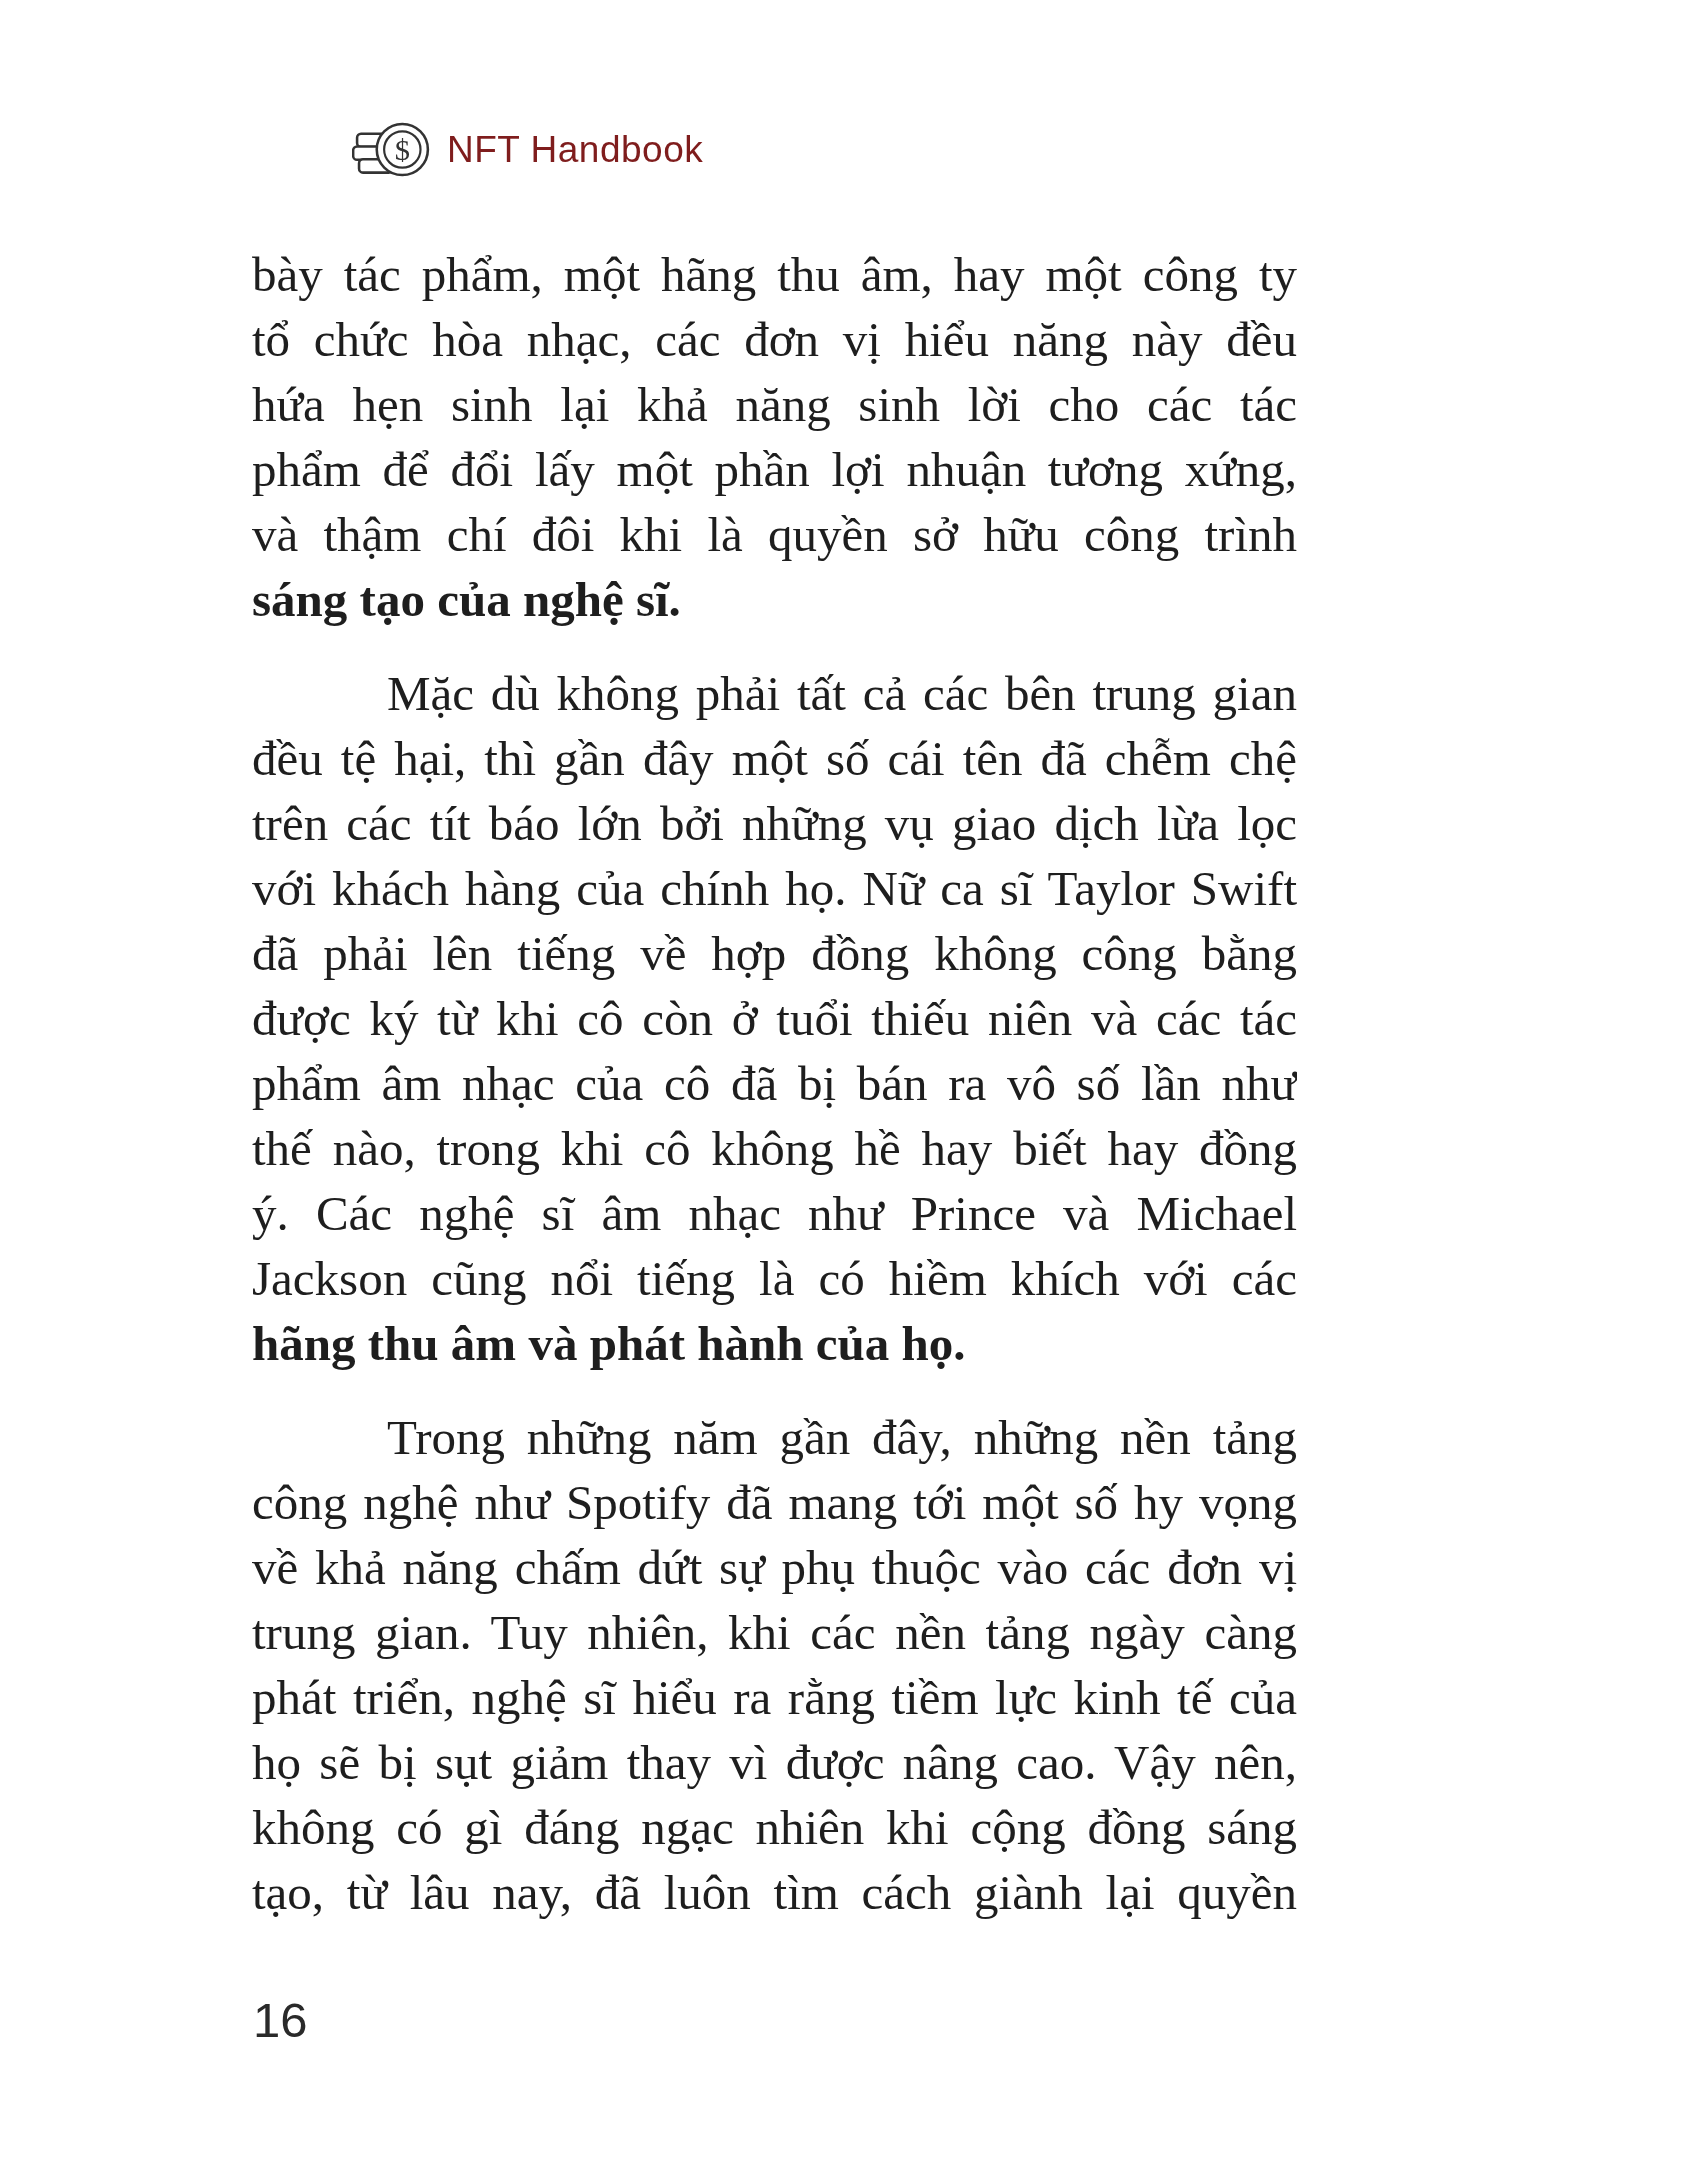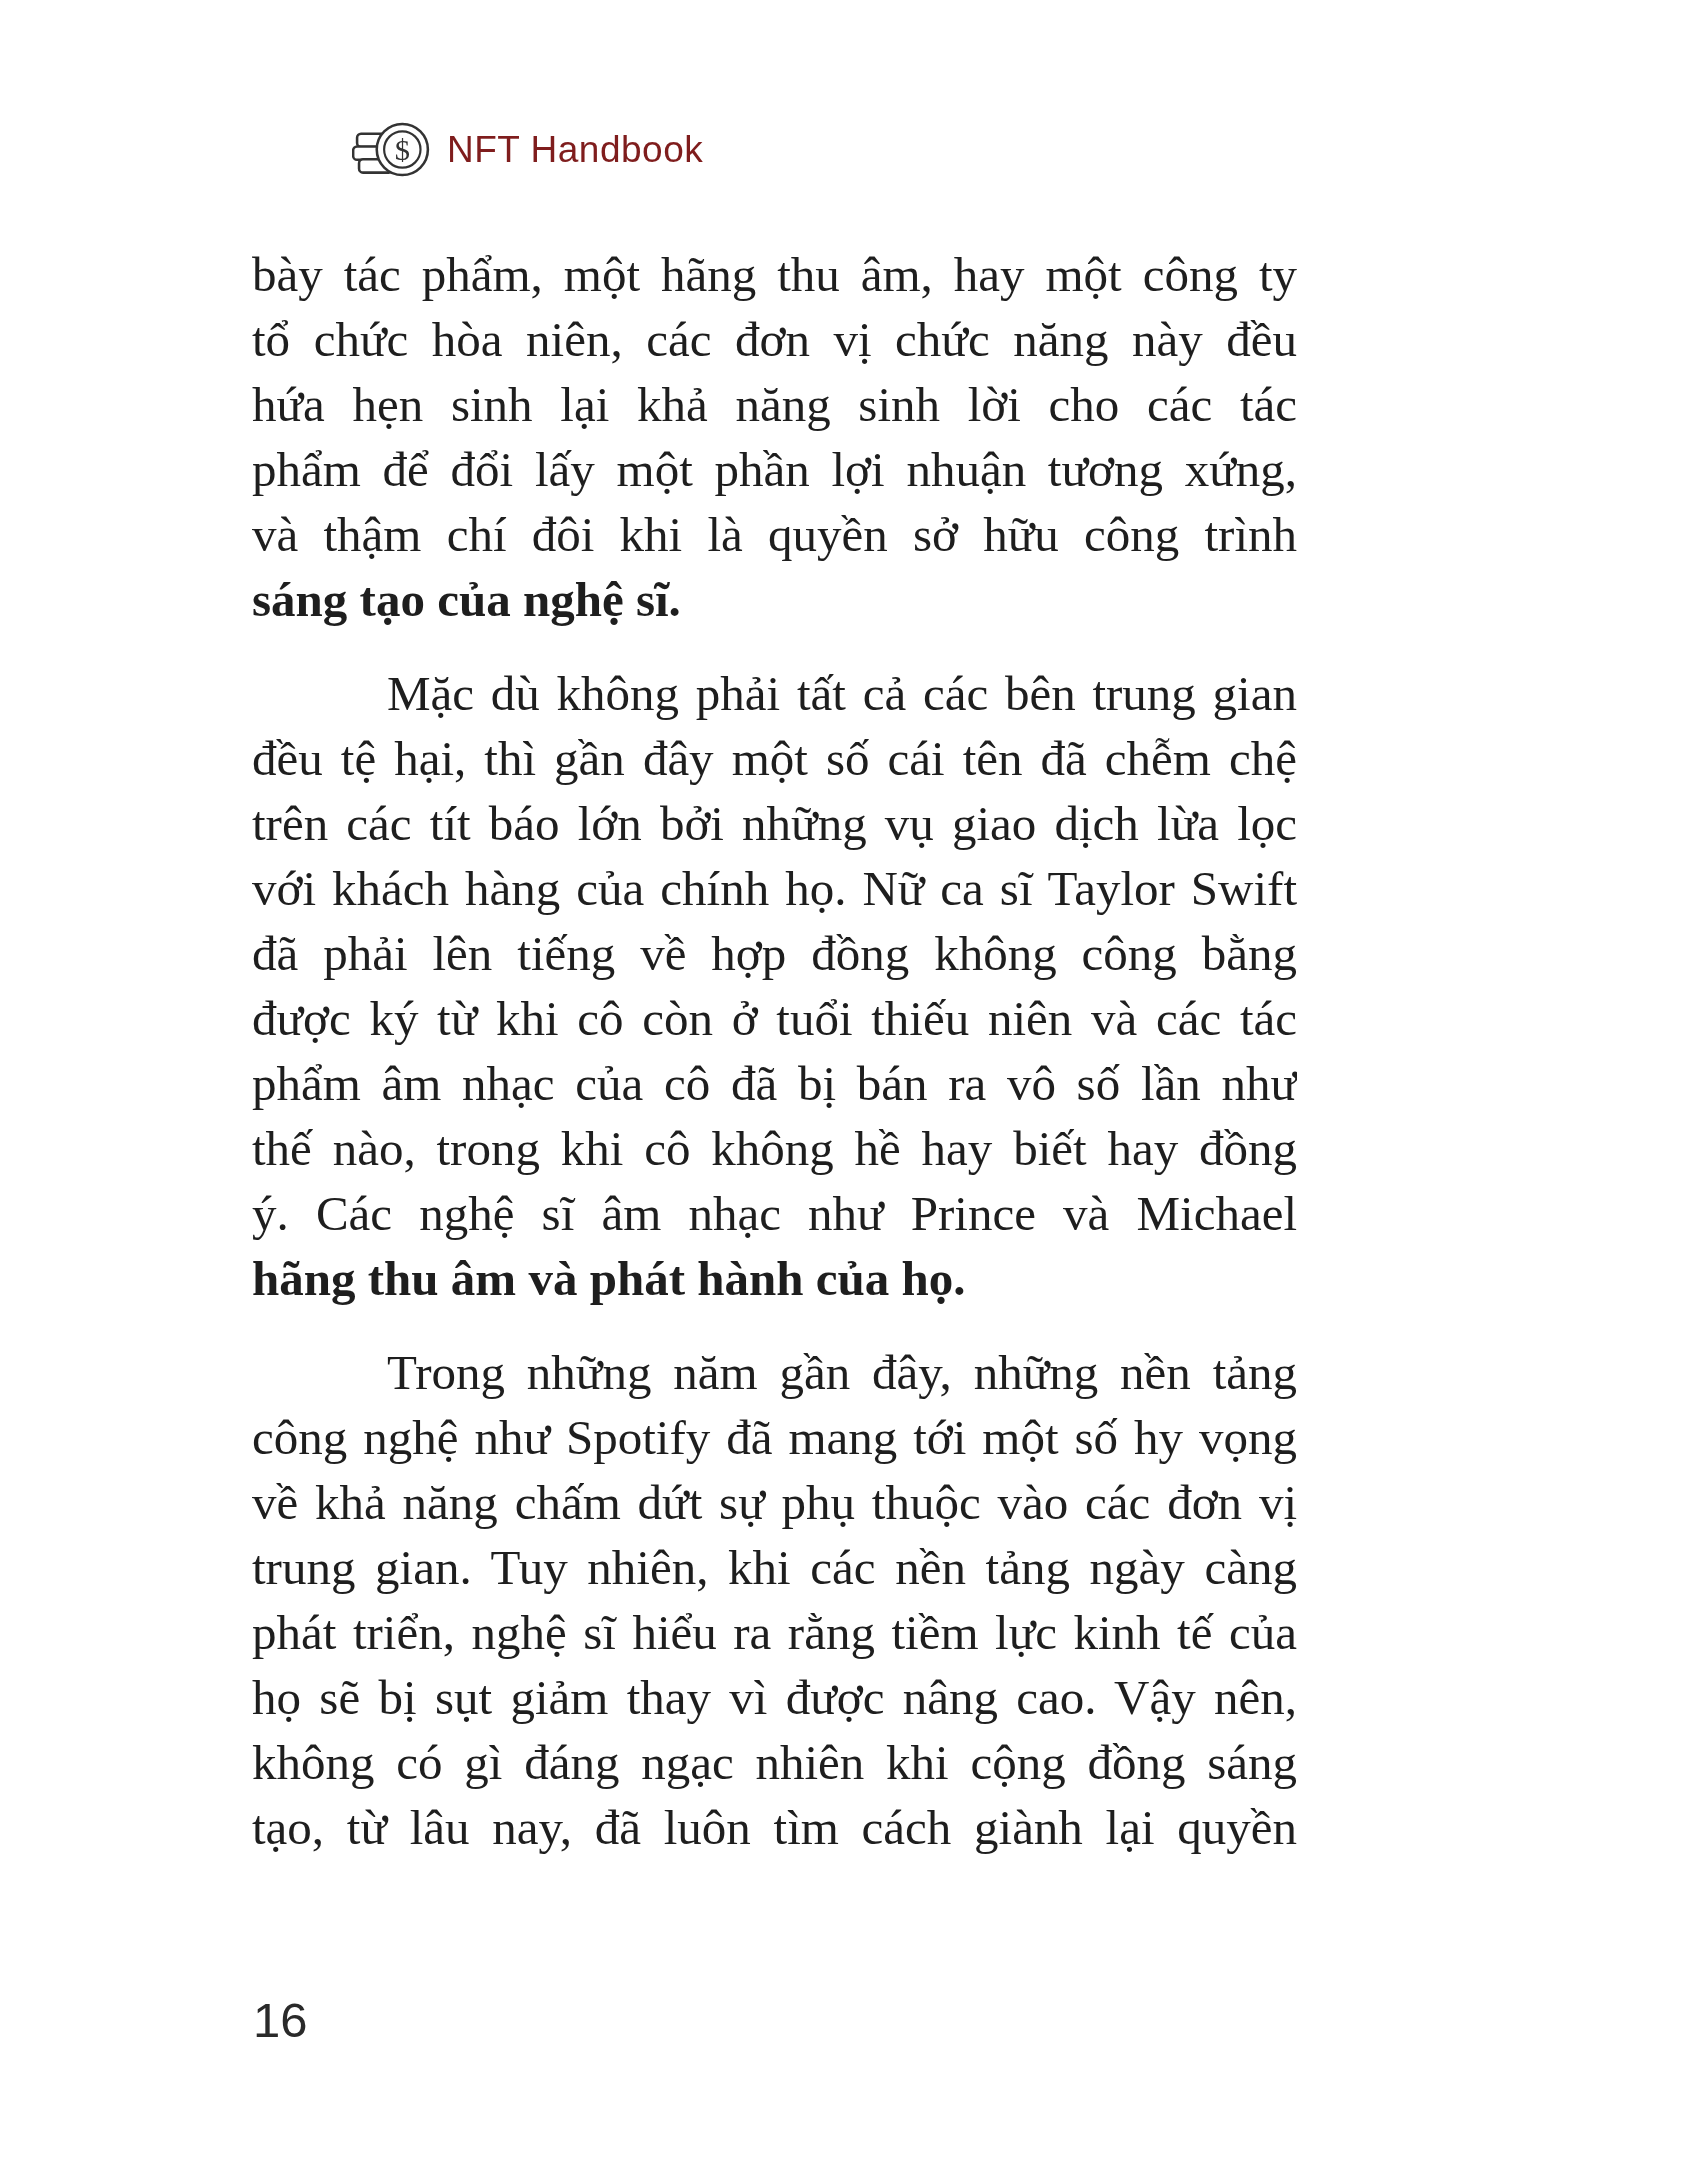--- a/index.html
+++ b/index.html
@@ -71,36 +71,37 @@
         <circle cx="51" cy="30" r="18.5" stroke-width="2.2"></circle>
       </g>
       <text x="51" y="41" text-anchor="middle" font-family="Liberation Serif, serif" font-size="31" fill="#333333">$</text>
     </svg>
     <span class="header-title">NFT Handbook</span>
   </header>
 
   <main class="content" id="paragraphs">
       <p class="para">
         <span class="line">bày tác phẩm, một hãng thu âm, hay một công ty</span>
-        <span class="line">tổ chức hòa niên, các đơn vị chức năng này đều</span>
+        <span class="line">tổ chức hòa nhạc, các đơn vị hiểu năng này đều</span>
         <span class="line">hứa hẹn sinh lại khả năng sinh lời cho các tác</span>
         <span class="line">phẩm để đổi lấy một phần lợi nhuận tương xứng,</span>
         <span class="line">và thậm chí đôi khi là quyền sở hữu công trình</span>
         <span class="line flush-left">sáng tạo của nghệ sĩ.</span>
       </p>
       <p class="para indent">
         <span class="line">Mặc dù không phải tất cả các bên trung gian</span>
         <span class="line">đều tệ hại, thì gần đây một số cái tên đã chễm chệ</span>
         <span class="line">trên các tít báo lớn bởi những vụ giao dịch lừa lọc</span>
         <span class="line">với khách hàng của chính họ. Nữ ca sĩ Taylor Swift</span>
         <span class="line">đã phải lên tiếng về hợp đồng không công bằng</span>
         <span class="line">được ký từ khi cô còn ở tuổi thiếu niên và các tác</span>
         <span class="line">phẩm âm nhạc của cô đã bị bán ra vô số lần như</span>
         <span class="line">thế nào, trong khi cô không hề hay biết hay đồng</span>
         <span class="line">ý. Các nghệ sĩ âm nhạc như Prince và Michael</span>
+        <span class="line">Jackson cũng nổi tiếng là có hiềm khích với các</span>
         <span class="line flush-left">hãng thu âm và phát hành của họ.</span>
       </p>
       <p class="para indent">
         <span class="line">Trong những năm gần đây, những nền tảng</span>
         <span class="line">công nghệ như Spotify đã mang tới một số hy vọng</span>
         <span class="line">về khả năng chấm dứt sự phụ thuộc vào các đơn vị</span>
         <span class="line">trung gian. Tuy nhiên, khi các nền tảng ngày càng</span>
         <span class="line">phát triển, nghệ sĩ hiểu ra rằng tiềm lực kinh tế của</span>
         <span class="line">họ sẽ bị sụt giảm thay vì được nâng cao. Vậy nên,</span>
         <span class="line">không có gì đáng ngạc nhiên khi cộng đồng sáng</span>

